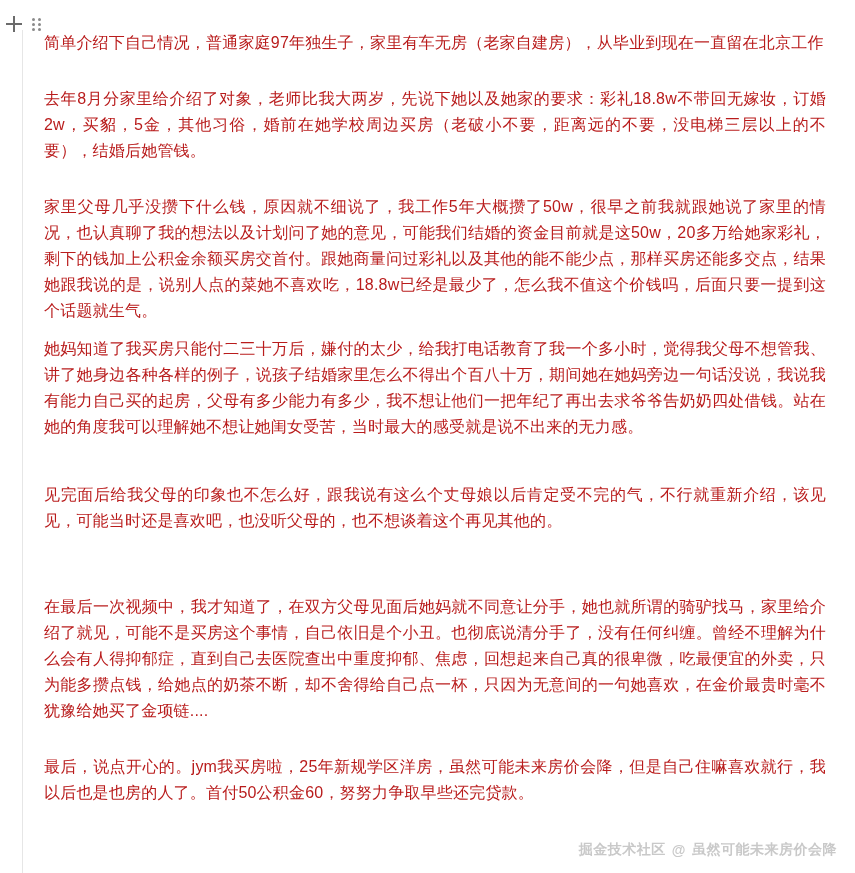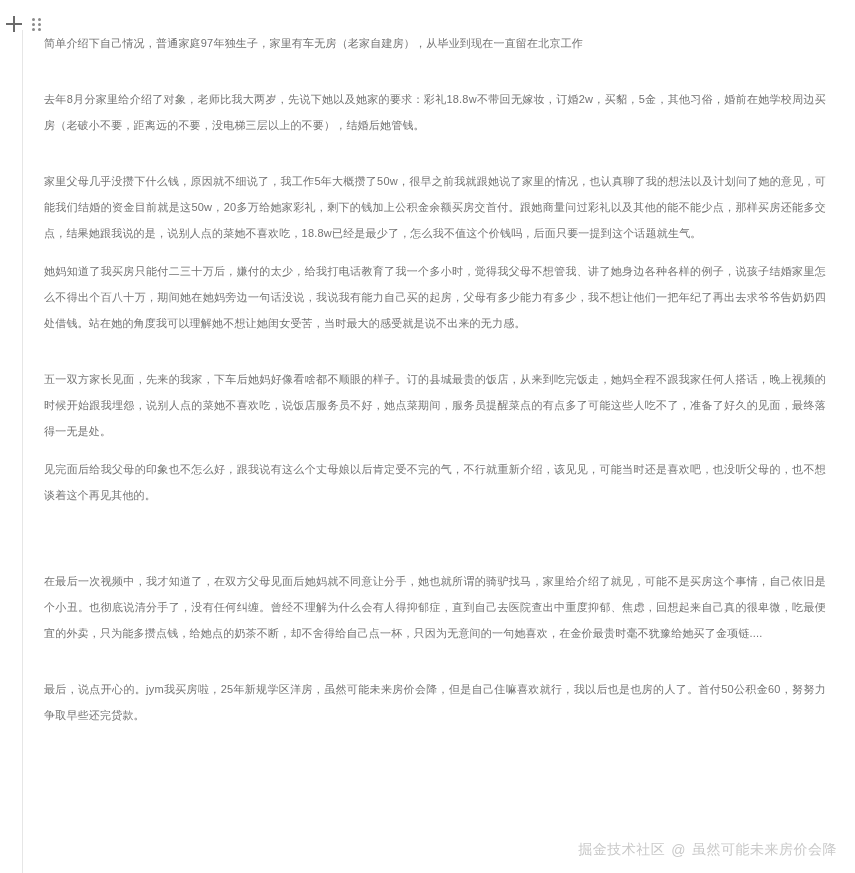--- a/index.html
+++ b/index.html
@@ -78,39 +78,40 @@
     background: #e6e6e6;
   }
   .content {
     position: absolute;
     left: 44px;
     top: 30px;
     width: 782px;
   }
   p.para {
     margin: 0 0 0 0;
-    font-size: 11px;
+    font-size: 16px;
     line-height: 26px;
-    color: #737373;
+    color: #b91c1c;
     text-align: justify;
     letter-spacing: 0.2px;
   }
   .gap-lg { height: 30px; }
   .gap-sm { height: 12px; }
   .watermark {
     position: absolute;
     right: 18px;
     bottom: 14px;
     display: flex;
     align-items: center;
     gap: 6px;
     color: #c9c9c9;
     font-size: 14px;
     letter-spacing: 0.5px;
     white-space: nowrap;
+    font-weight: bold;
   }
   .watermark .at {
     color: #c9c9c9;
     font-size: 14px;
   }
 </style>
 </head>
 <body>
 
 <div class="page">
@@ -131,21 +132,20 @@
 
   <div class="content">
     <p class="para">简单介绍下自己情况，普通家庭97年独生子，家里有车无房（老家自建房），从毕业到现在一直留在北京工作</p>
     <div class="gap-lg"></div>
     <p class="para">去年8月分家里给介绍了对象，老师比我大两岁，先说下她以及她家的要求：彩礼18.8w不带回无嫁妆，订婚2w，买貂，5金，其他习俗，婚前在她学校周边买房（老破小不要，距离远的不要，没电梯三层以上的不要），结婚后她管钱。</p>
     <div class="gap-lg"></div>
     <p class="para">家里父母几乎没攒下什么钱，原因就不细说了，我工作5年大概攒了50w，很早之前我就跟她说了家里的情况，也认真聊了我的想法以及计划问了她的意见，可能我们结婚的资金目前就是这50w，20多万给她家彩礼，剩下的钱加上公积金余额买房交首付。跟她商量问过彩礼以及其他的能不能少点，那样买房还能多交点，结果她跟我说的是，说别人点的菜她不喜欢吃，18.8w已经是最少了，怎么我不值这个价钱吗，后面只要一提到这个话题就生气。</p>
     <div class="gap-sm"></div>
     <p class="para">她妈知道了我买房只能付二三十万后，嫌付的太少，给我打电话教育了我一个多小时，觉得我父母不想管我、讲了她身边各种各样的例子，说孩子结婚家里怎么不得出个百八十万，期间她在她妈旁边一句话没说，我说我有能力自己买的起房，父母有多少能力有多少，我不想让他们一把年纪了再出去求爷爷告奶奶四处借钱。站在她的角度我可以理解她不想让她闺女受苦，当时最大的感受就是说不出来的无力感。</p>
     <div class="gap-lg"></div>
-    <p class="para">五一双方家长见面，先来的我家，下车后她妈好像看啥都不顺眼的样子。订的县城最贵的饭店，从来到吃完饭走，她妈全程不跟我家任何人搭话，晚上视频的时候开始跟我埋怨，说别人点的菜她不喜欢吃，说饭店服务员不好，她点菜期间，服务员提醒菜点的有点多了可能这些人吃不了，准备了好久的见面，最终落得一无是处。</p>
     <div class="gap-sm"></div>
     <p class="para">见完面后给我父母的印象也不怎么好，跟我说有这么个丈母娘以后肯定受不完的气，不行就重新介绍，该见见，可能当时还是喜欢吧，也没听父母的，也不想谈着这个再见其他的。</p>
     <div class="gap-lg"></div>
     <div class="gap-lg"></div>
     <p class="para">在最后一次视频中，我才知道了，在双方父母见面后她妈就不同意让分手，她也就所谓的骑驴找马，家里给介绍了就见，可能不是买房这个事情，自己依旧是个小丑。也彻底说清分手了，没有任何纠缠。曾经不理解为什么会有人得抑郁症，直到自己去医院查出中重度抑郁、焦虑，回想起来自己真的很卑微，吃最便宜的外卖，只为能多攒点钱，给她点的奶茶不断，却不舍得给自己点一杯，只因为无意间的一句她喜欢，在金价最贵时毫不犹豫给她买了金项链....</p>
     <div class="gap-lg"></div>
     <p class="para">最后，说点开心的。jym我买房啦，25年新规学区洋房，虽然可能未来房价会降，但是自己住嘛喜欢就行，我以后也是也房的人了。首付50公积金60，努努力争取早些还完贷款。</p>
   </div>
 
   <div class="watermark">

